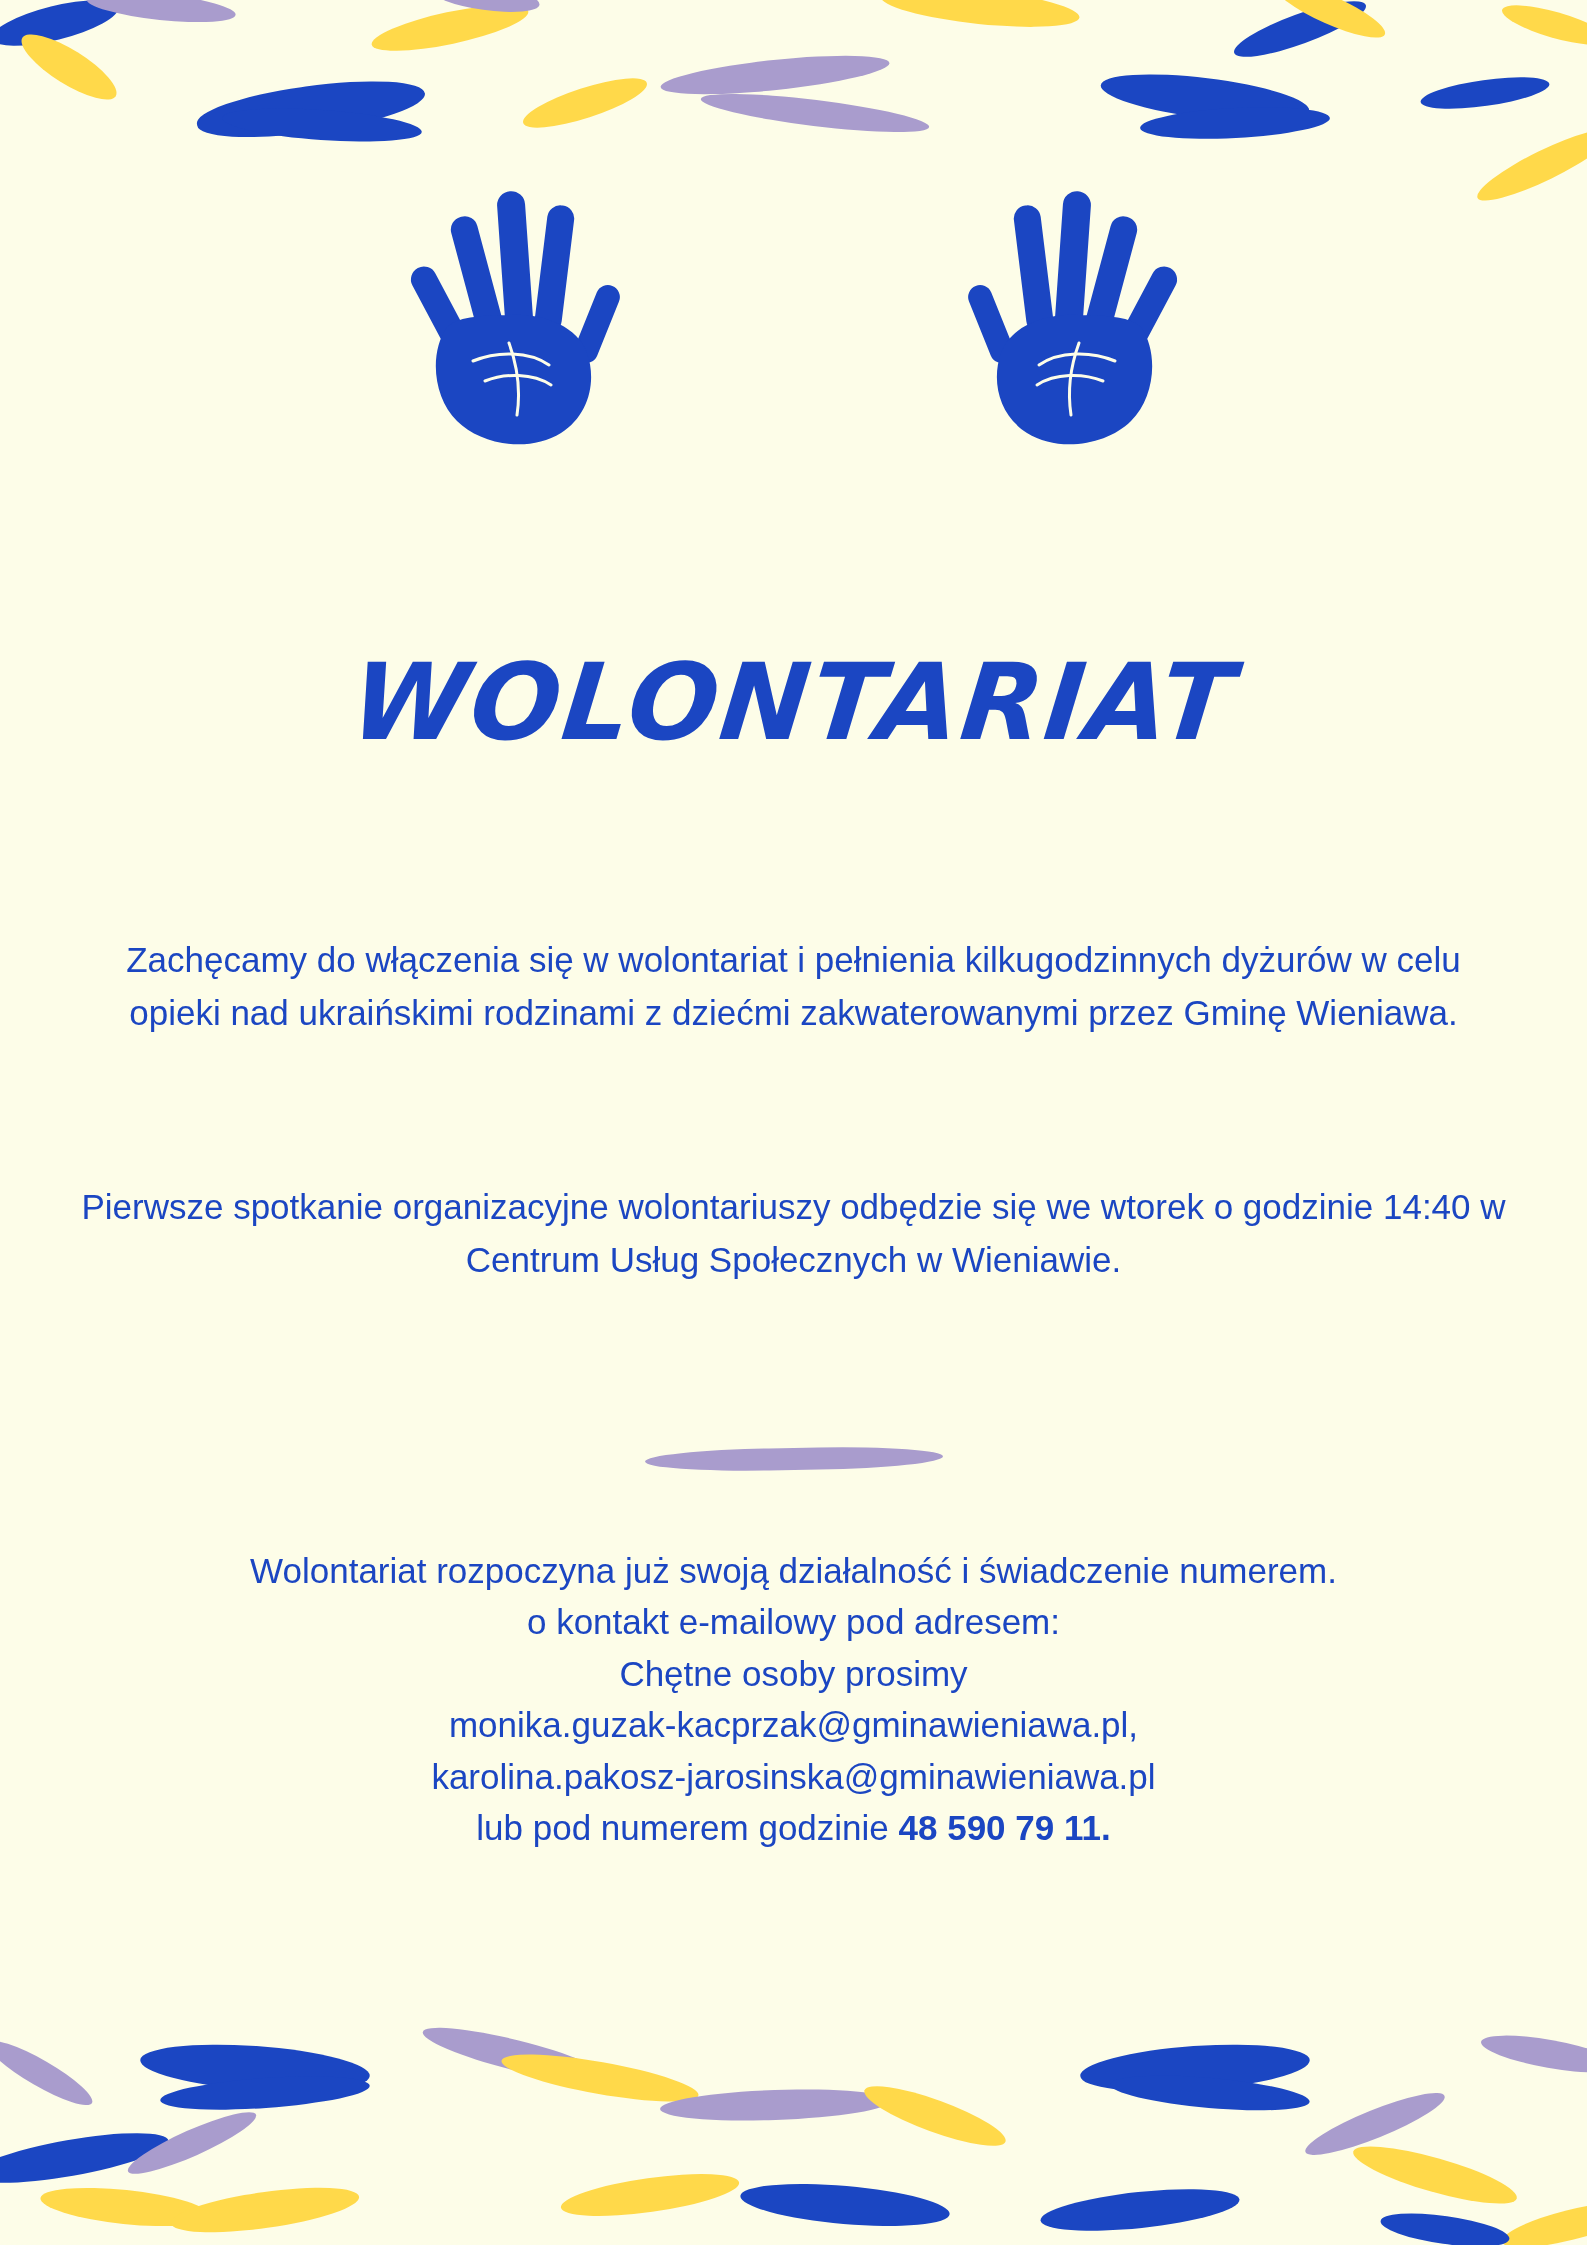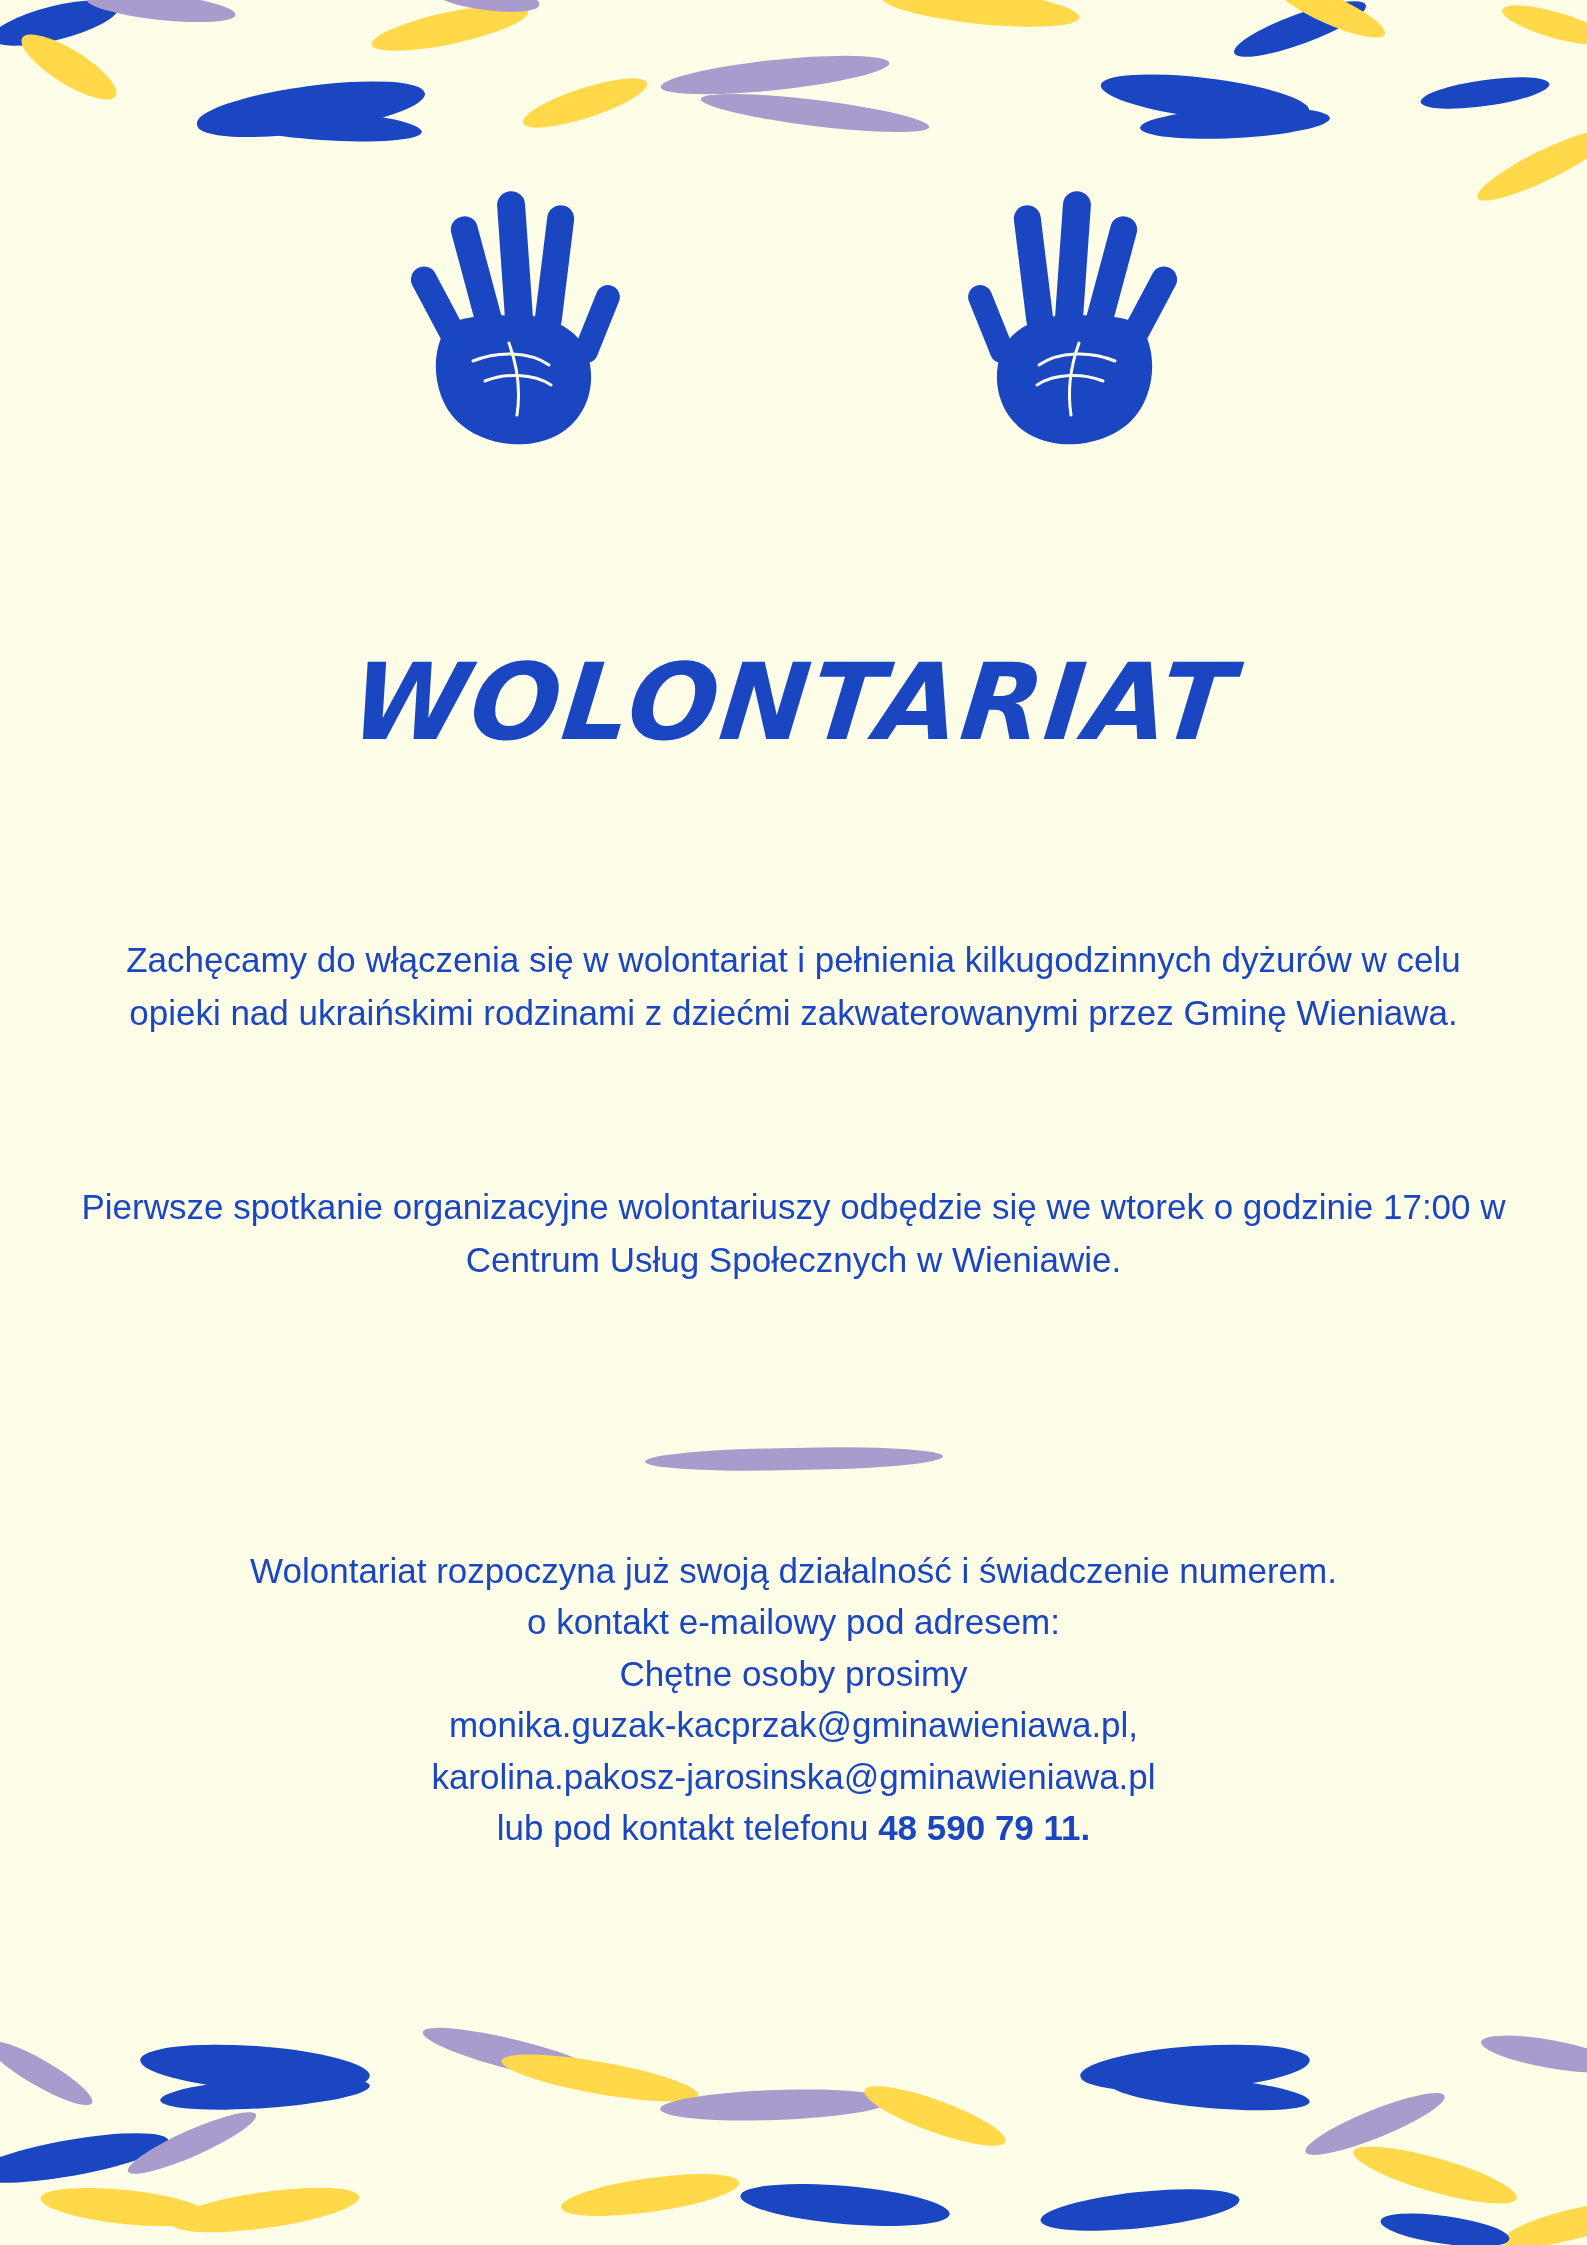--- a/index.html
+++ b/index.html
@@ -164,33 +164,33 @@
     </div>
   </div>
 
   <div class="title">WOLONTARIAT</div>
 
   <div class="body-block" id="intro">
     <p class="para">Zachęcamy do włączenia się w wolontariat i pełnienia kilkugodzinnych dyżurów w celu opieki nad ukraińskimi rodzinami z dziećmi zakwaterowanymi przez Gminę Wieniawa.</p>
   </div>
 
   <div class="body-block" id="meeting">
-    <p class="para">Pierwsze spotkanie  organizacyjne wolontariuszy odbędzie się we wtorek o godzinie 17:00 w Centrum Usług Społecznych w Wieniawie.</p>
+    <p class="para">Pierwsze spotkanie  organizacyjne wolontariuszy odbędzie się we wtorek o godzinie 14:40 w Centrum Usług Społecznych w Wieniawie.</p>
   </div>
 
   <div class="divider"></div>
 
   <div class="body-block" id="contact">
     <div class="para">
       <span class="contact-line">Wolontariat rozpoczyna już swoją działalność i świadczenie numerem.</span>
       <span class="contact-line">o kontakt e-mailowy pod adresem:</span>
       <span class="contact-line">Chętne osoby prosimy</span>
       <span class="contact-line">monika.guzak-kacprzak@gminawieniawa.pl,</span>
       <span class="contact-line">karolina.pakosz-jarosinska@gminawieniawa.pl</span>
-      <span class="contact-line"><span>lub pod kontakt telefonu </span><span class="phone">48 590 79 11.</span></span>
+      <span class="contact-line"><span>lub pod numerem godzinie </span><span class="phone">48 590 79 11.</span></span>
     </div>
   </div>
 
   <div>
     <div class="stroke blue" style="left:-30px;  top:2140px; width:200px; height:36px;  transform:rotate(-10deg);"></div>
     <div class="stroke yellow" style="left:40px;   top:2190px; width:170px; height:34px;  transform:rotate(6deg);"></div>
     <div class="stroke purple" style="left:-20px;  top:2060px; width:120px; height:26px;  transform:rotate(30deg);"></div>
     <div class="stroke blue" style="left:140px;  top:2046px; width:230px; height:44px;  transform:rotate(4deg);"></div>
     <div class="stroke blue" style="left:160px;  top:2078px; width:210px; height:30px;  transform:rotate(-4deg);"></div>
     <div class="stroke purple" style="left:122px;  top:2130px; width:140px; height:26px;  transform:rotate(-24deg);"></div>

